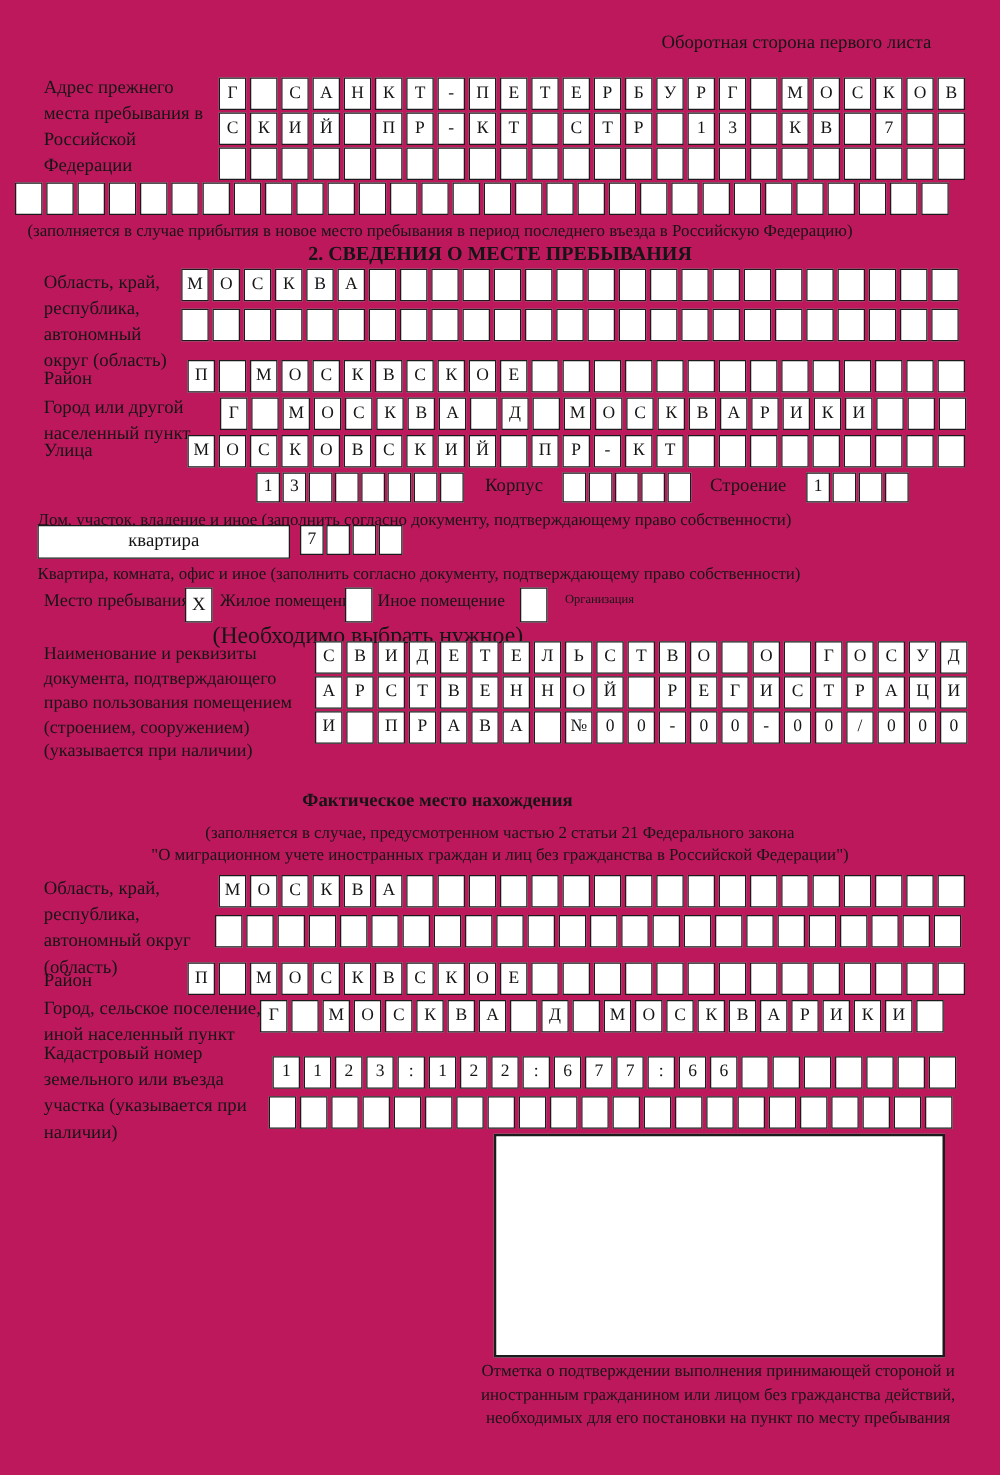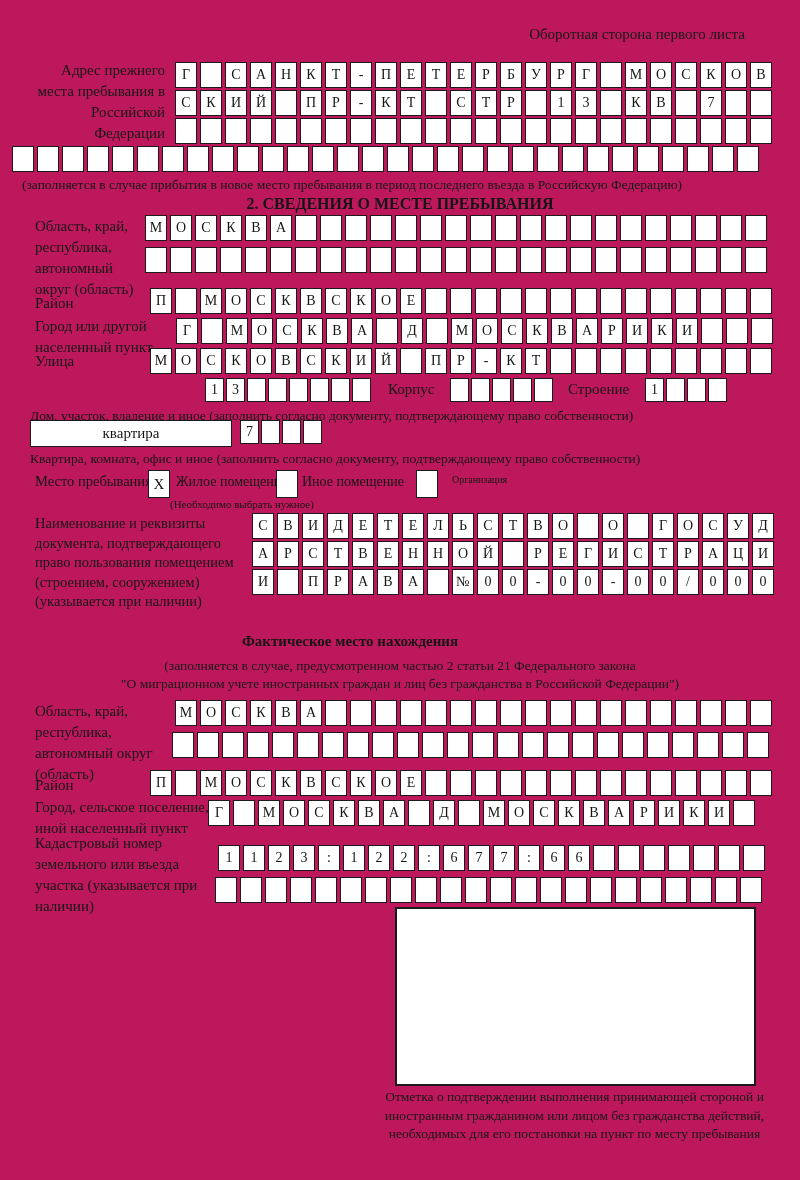--- a/index.html
+++ b/index.html
@@ -31,21 +31,21 @@
   .title{position:absolute;font-weight:bold;}
   .stampbox{position:absolute;border:2px solid #1b1b1b;background:#fff;}
 </style>
 </head>
 <body>
 
 <div class="page">
 
   <div class="abs" style="top:26px;right:55px;font-size:15px;">Оборотная сторона первого листа</div>
 
-  <div class="label" style="left:35px;top:60px;width:130px;text-align:right;">Адрес прежнего места пребывания в Российской Федерации</div>
+  <div class="label" style="left:35px;top:60px;width:130px;">Адрес прежнего места пребывания в Российской Федерации</div>
   <div class="boxrow" style="left:175px;top:62px;">
       <span class="cell">Г</span>
       <span class="cell"></span>
       <span class="cell">С</span>
       <span class="cell">А</span>
       <span class="cell">Н</span>
       <span class="cell">К</span>
       <span class="cell">Т</span>
       <span class="cell">-</span>
       <span class="cell">П</span>
@@ -331,21 +331,21 @@
     </div>
   <div class="caption" style="left:30px;top:450px;width:720px;">Квартира, комната, офис и иное (заполнить согласно документу, подтверждающему право собственности)</div>
 
   <div class="abs" style="left:35px;top:473px;font-size:14.5px;">Место пребывания:</div>
   <div class="checkbox" style="left:148px;top:470px;">X</div>
   <div class="abs" style="left:176px;top:474px;font-size:14px;">Жилое помещение</div>
   <div class="checkbox" style="left:276px;top:470px;"></div>
   <div class="abs" style="left:302px;top:474px;font-size:14px;">Иное помещение</div>
   <div class="checkbox" style="left:416px;top:470px;"></div>
   <div class="abs" style="left:452px;top:474px;font-size:10px;">Организация</div>
-  <div class="abs" style="left:170px;top:498px;font-size:11px;">(Необходимо выбрать нужное)</div>
+  <div class="abs" style="left:170px;top:498px;font-size:19px;">(Необходимо выбрать нужное)</div>
 
   <div class="label" style="left:35px;top:514px;width:215px;font-size:14.5px;line-height:19.5px;">Наименование и реквизиты документа, подтверждающего право пользования помещением (строением, сооружением) (указывается при наличии)</div>
   <div class="boxrow" style="left:252px;top:513px;">
       <span class="cell">С</span>
       <span class="cell">В</span>
       <span class="cell">И</span>
       <span class="cell">Д</span>
       <span class="cell">Е</span>
       <span class="cell">Т</span>
       <span class="cell">Е</span>

